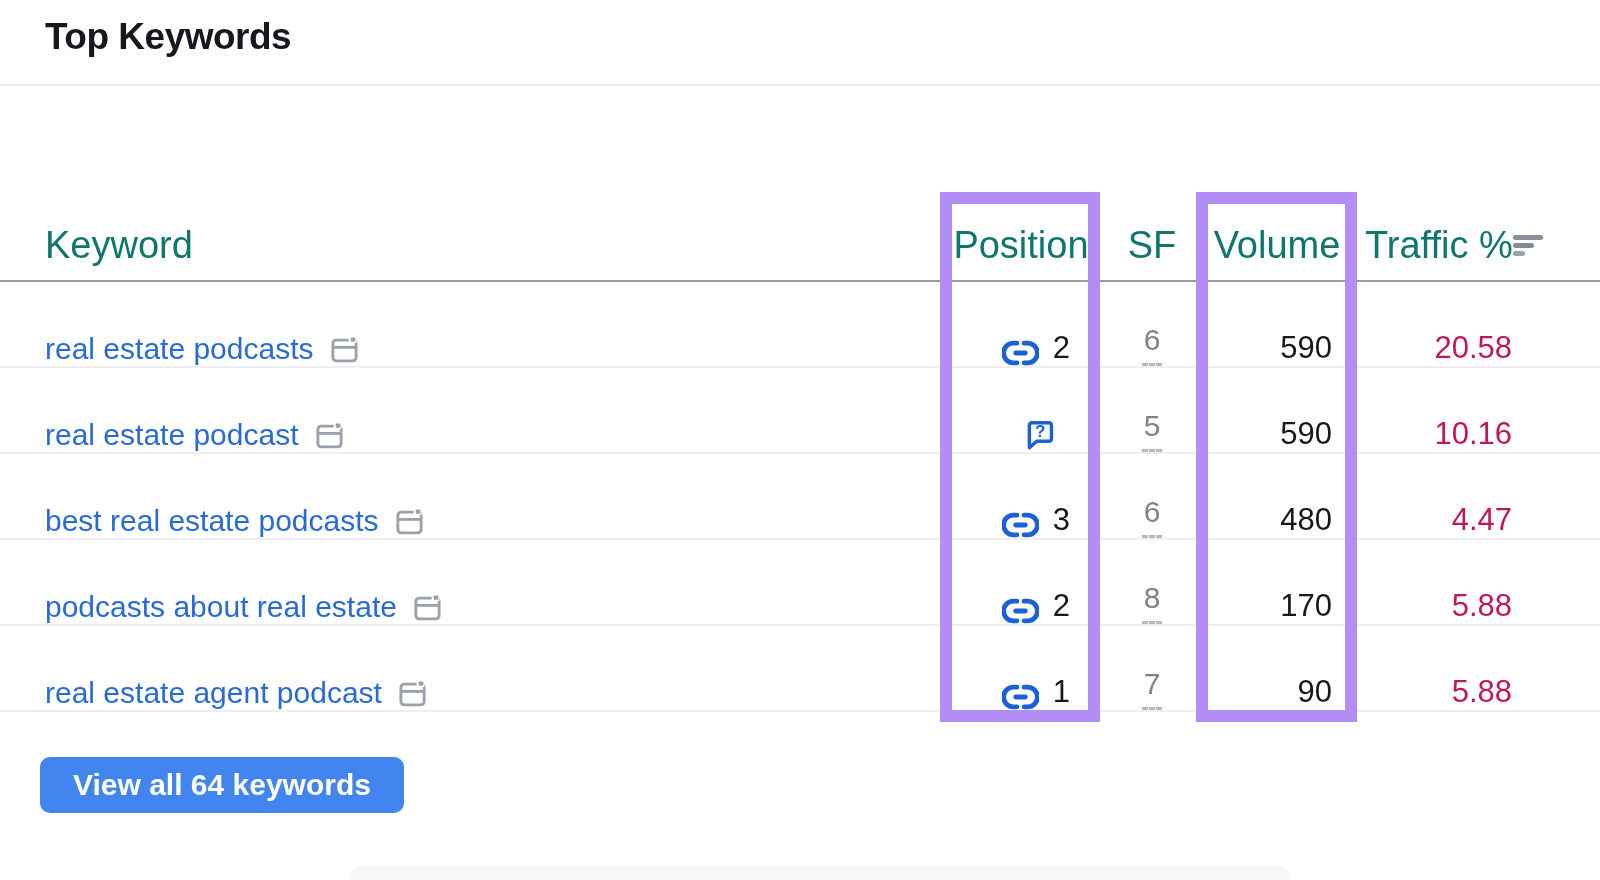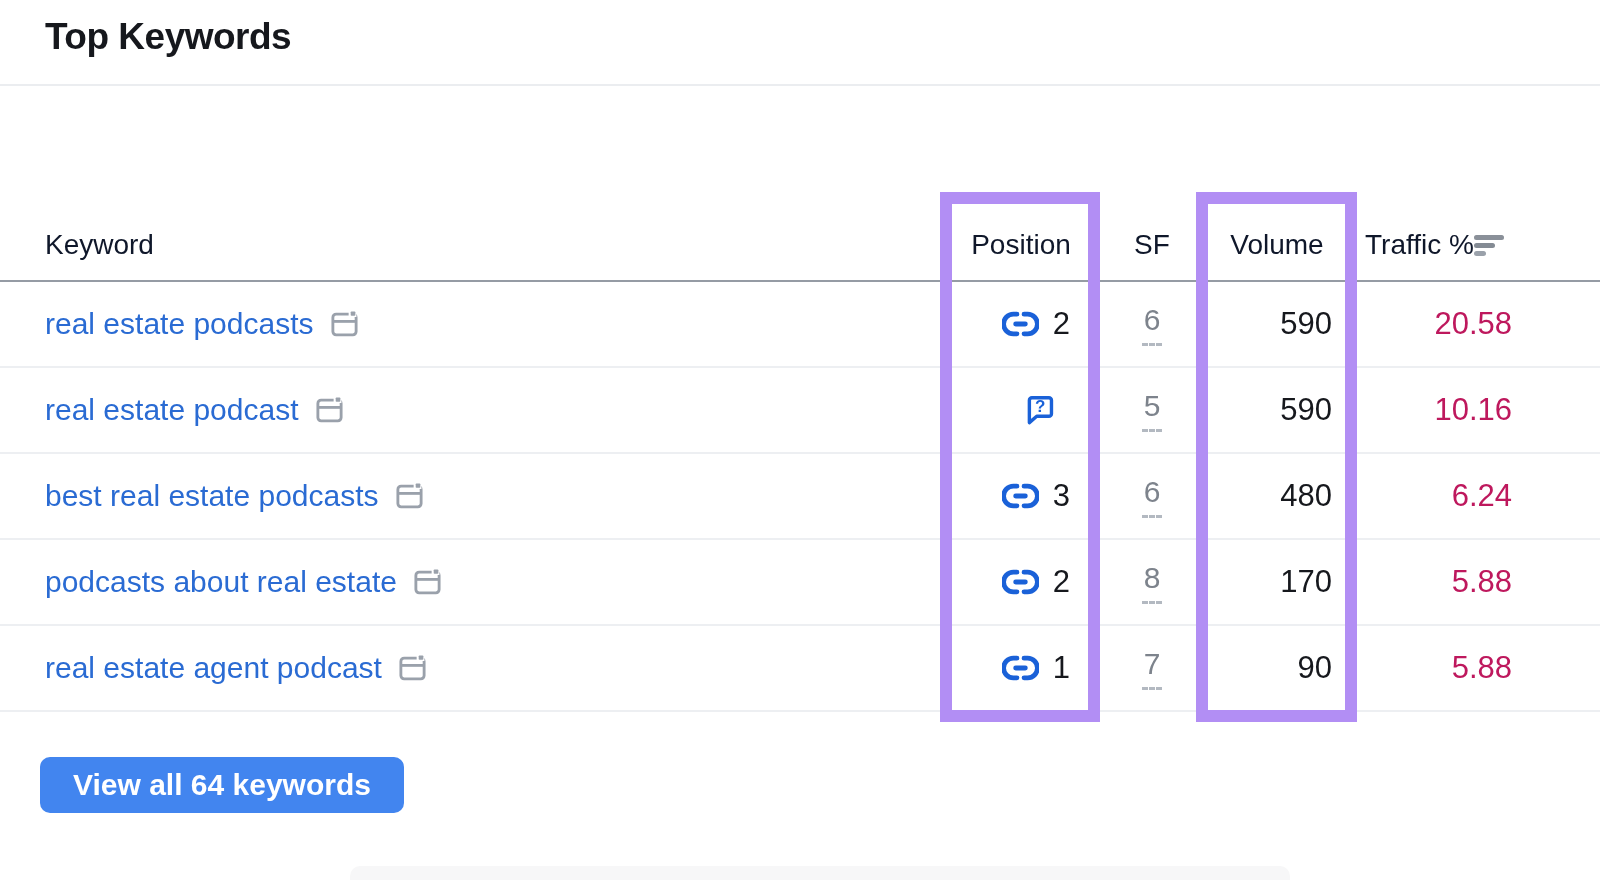--- a/index.html
+++ b/index.html
@@ -12,31 +12,31 @@
   
   .tabs { position:absolute; left:40px; top:123px; display:flex; }
   .tab { height:62px; display:flex; align-items:center; padding:0 30px; font-size:28px; color:#1c1f24;
          background:#fff; border:2px solid #d5d8dd; margin-left:-2px; cursor:pointer; white-space:nowrap; }
   .tab:first-child { margin-left:0; border-radius:10px 0 0 10px; }
   .tab:last-child { border-radius:0 10px 10px 0; }
   .tab.selected { background:#e9f1fd; border:2px solid #3b70d8; border-radius:10px; z-index:2; }
 
   
   .thead { position:absolute; left:0; top:210px; width:1600px; height:72px; border-bottom:2px solid #959ba4; }
-  .hcell { position:absolute; top:0; height:100%; display:flex; align-items:center; font-size:28px; color:#0f172a; }
+  .hcell { position:absolute; top:0; height:100%; display:flex; align-items:center; font-size:38px; color:#0f766e; }
   .h-keyword { left:45px; }
   .h-position { left:942px; width:158px; justify-content:center; }
   .h-sf { left:1102px; width:100px; justify-content:center; }
   .h-volume { left:1197px; width:160px; justify-content:center; }
   .h-traffic { left:1365px; display:flex; align-items:center; }
 
   
   .tbody { position:absolute; left:0; top:282px; width:1600px; }
   .t-row { position:relative; width:1600px; height:86px; border-bottom:2px solid #edeff2; }
-  .cell { position:absolute; top:0; height:100%; display:flex; align-items:center; }
+  .cell { position:absolute; top:0; height:100%; display:flex; align-items:flex-end; }
   .c-keyword { left:45px; gap:15px; }
   .kw-link { font-size:30px; color:#2a6bd3; text-decoration:none; cursor:pointer; }
   .serp-icon { display:flex; cursor:pointer; }
   .c-position { left:942px; width:128px; justify-content:flex-end; gap:14px; }
   .pos-num { font-size:31px; color:#16181d; }
   .pos-icon { display:flex; cursor:pointer; }
   .c-sf { left:1102px; width:100px; justify-content:center; }
   .sf-val { font-size:30px; color:#7d838c; border-bottom:3px dashed #b3b9c1; padding:0 2px 6px 2px; cursor:pointer; }
   .c-volume { left:1180px; width:152px; justify-content:flex-end; font-size:31px; color:#16181d; }
   .c-traffic { left:1360px; width:152px; justify-content:flex-end; font-size:31px; color:#be185d; }
@@ -158,21 +158,21 @@
               <path d="M15.5 2.1 H18 a6.9 6.9 0 0 1 0 13.8 h-2.5" fill="none" stroke="#1a61d8" stroke-width="3.4" stroke-linecap="round"></path>
               <line x1="9.6" y1="9" x2="16.4" y2="9" stroke="#1a61d8" stroke-width="3.4" stroke-linecap="round"></line>
             </svg>
         </span>
         <span class="pos-num">3</span>
       </div>
       <div class="cell c-sf">
           <span class="sf-val">6</span>
         </div>
       <div class="cell c-volume">480</div>
-      <div class="cell c-traffic">6.24</div>
+      <div class="cell c-traffic">4.47</div>
     </div>
 
     <div class="t-row">
       <div class="cell c-keyword">
         <a class="kw-link">podcasts about real estate</a>
         <span class="serp-icon">
           <svg width="31" height="31" viewBox="0 0 24 24">
               <rect x="3" y="4" width="18" height="16" rx="2.5" fill="none" stroke="#9aa1ab" stroke-width="2.2"></rect>
               <line x1="3" y1="9.6" x2="21" y2="9.6" stroke="#9aa1ab" stroke-width="2.2"></line>
               <rect x="15.2" y="1.2" width="6" height="5" fill="#ffffff"></rect>

